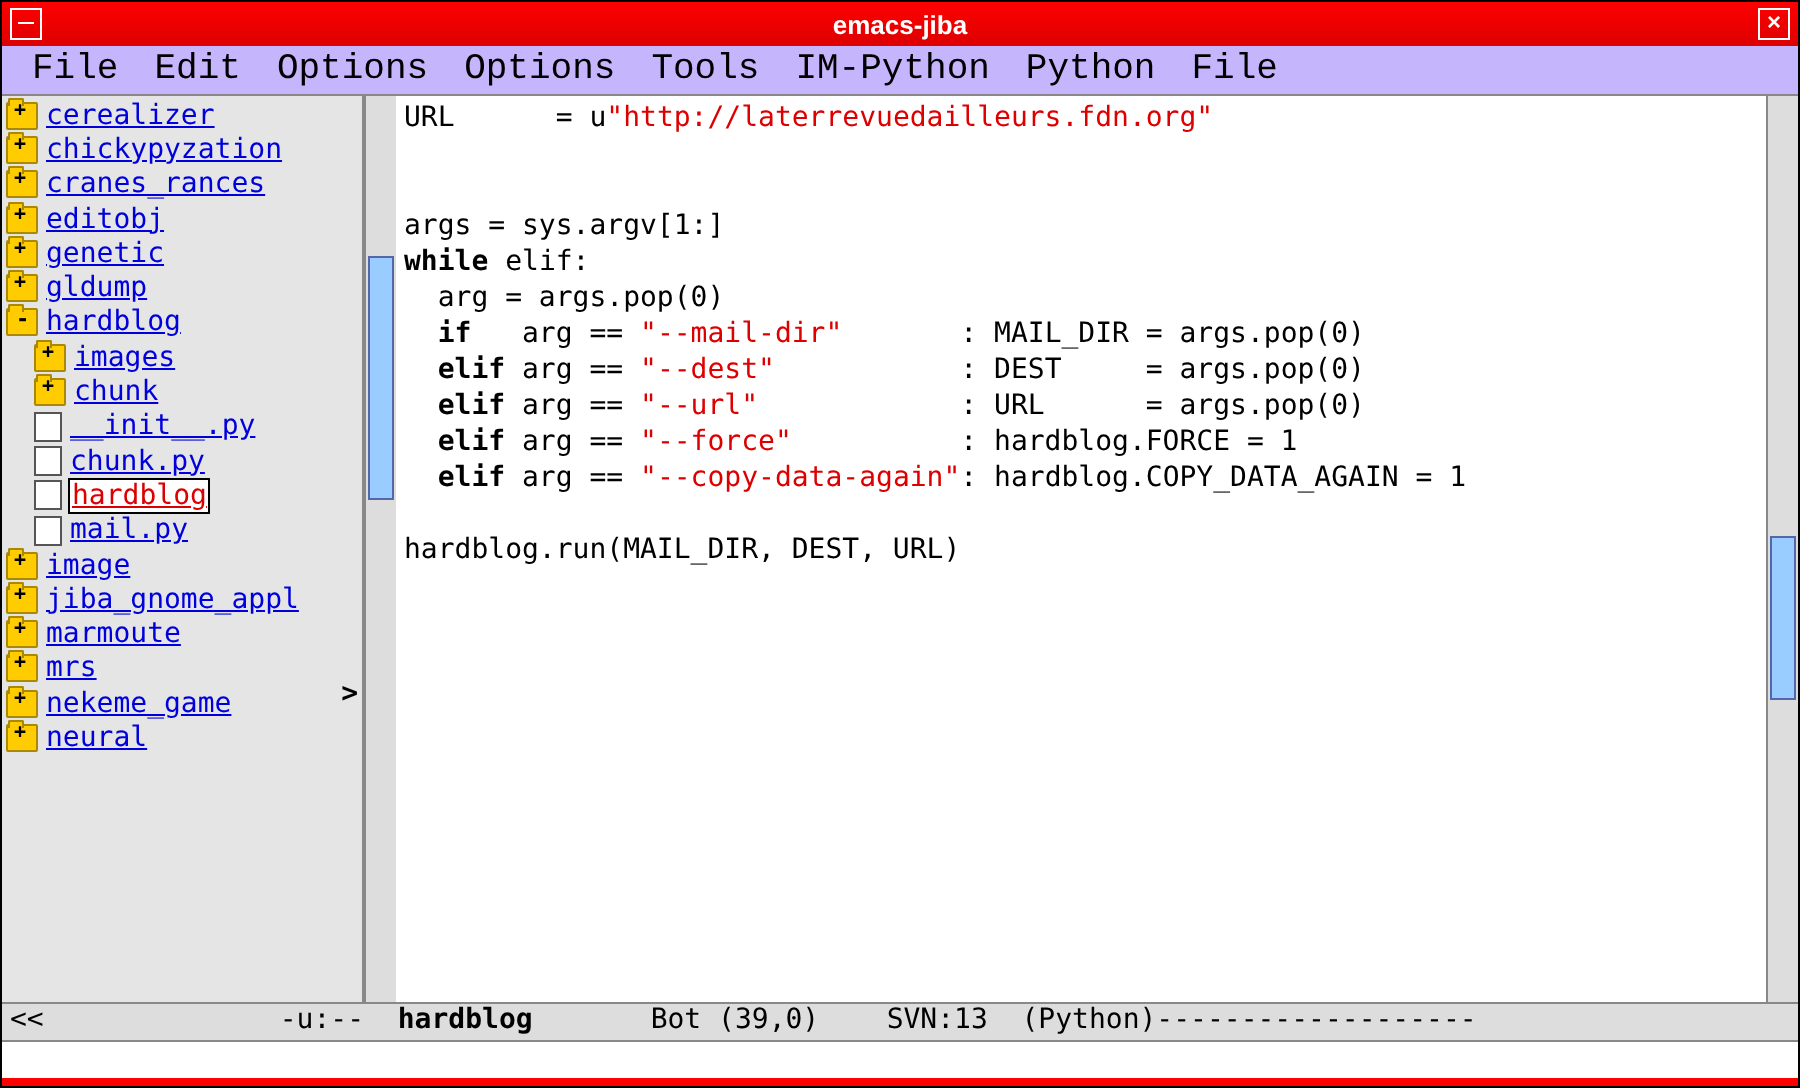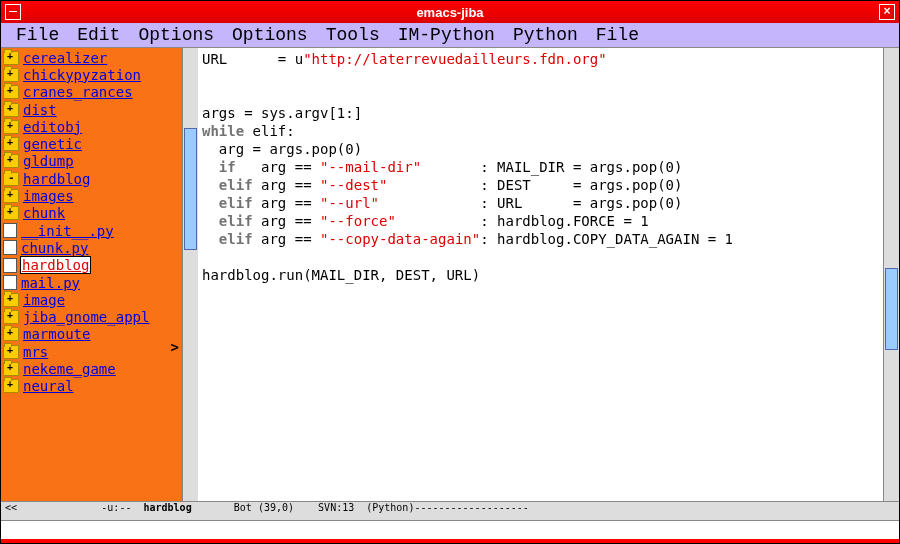--- a/index.html
+++ b/index.html
@@ -6,42 +6,42 @@
 .window{width:900px;height:544px;display:flex;flex-direction:column;border:1px solid #000;box-sizing:border-box}
 .titlebar{height:22px;background:linear-gradient(#f00,#d00);color:#fff;font-weight:bold;display:flex;align-items:center;justify-content:center;position:relative;font-family:sans-serif;font-size:13px}
 .titlebar .ticon{position:absolute;left:4px;top:3px;width:14px;height:14px;border:1px solid #fff}
 .titlebar .ticon::before,.titlebar .ticon::after{content:"";position:absolute;background:#fff}
 .titlebar .ticon::before{left:3px;right:3px;top:6px;height:1px}
 .titlebar .ticon::after{top:3px;bottom:3px;left:6px;width:0}
 .titlebar .close{position:absolute;right:4px;top:3px;width:14px;height:14px;border:1px solid #fff;font-size:12px;line-height:12px;text-align:center}
 .menubar{height:24px;background:#c4b5fd;border-bottom:1px solid #888;display:flex;align-items:center;padding:0 6px;font-family:Liberation Mono, monospace;font-size:18px;gap:0}
 .menubar span{padding:2px 9px;cursor:default}
 .body{flex:1;display:flex;min-height:0}
-.tree{width:180px;border-right:1px solid #888;overflow:hidden;position:relative;background:#f97316}
+.tree{width:180px;border-right:1px solid #888;overflow:hidden;position:relative;background:#e5e5e5}
 .tree-inner{padding:1px 0}
 .tnode{display:flex;align-items:center;height:17.3px;white-space:nowrap}
 .ticon2{flex:0 0 auto;width:14px;height:12px;margin:0 4px 0 2px;position:relative}
 .folder{background:#fc0;border:1px solid #a80;border-radius:1px}
 .folder::before{content:"";position:absolute;top:-3px;left:0;width:6px;height:3px;background:#fc0;border:1px solid #a80;border-bottom:none;border-radius:1px 1px 0 0}
 .folder.plus::after{content:"+";position:absolute;left:3px;top:-2px;font-size:10px;font-weight:bold;color:#000}
 .folder.minus::after{content:"-";position:absolute;left:4px;top:-2px;font-size:11px;font-weight:bold;color:#000}
 .file{width:12px;height:13px;background:#fff;border:1px solid #555}
 .tlabel{color:#00d;text-decoration:underline}
 .tlabel.sel{color:#d00;background:#fff;outline:1px solid #000;padding:0 1px}
-.ind1{}
+.ind1{padding-left:14px}
 .tree .arrow{position:absolute;right:2px;bottom:146px;font-weight:bold}
 .editor{flex:1;display:flex;min-width:0}
 .code{flex:1;padding:2px 4px;white-space:pre;line-height:18px;overflow:hidden;font-size:14px}
-.kw{color:#737373;font-weight:bold}
+.kw{color:#000000;font-weight:bold}
 .str{color:#d00}
 .scroll{width:15px;background:#ddd;border-left:1px solid #888;position:relative}
 .thumb{position:absolute;left:1px;right:1px;background:#9cf;border:1px solid #56a}
 .scroll.left .thumb{top:80px;height:120px}
 .scroll.right .thumb{top:220px;height:80px}
-.modeline{height:18px;background:#ddd;border-top:1px solid #888;font-family:monospace;font-size:10px;padding:0 4px;white-space:pre;overflow:hidden}
+.modeline{height:18px;background:#ddd;border-top:1px solid #888;font-family:monospace;font-size:14px;padding:0 4px;white-space:pre;overflow:hidden}
 .modeline b{font-weight:bold}
 .mini{height:18px;background:#fff;border-top:1px solid #888}
 .bottom{height:4px;background:#f00}
 </style>
 </head>
 <body>
 
 <div class="window">
   <div class="titlebar">
     <div class="ticon"></div>
@@ -65,24 +65,20 @@
             <div class="ticon2 folder plus"></div>
             <span class="tlabel">cerealizer</span>
           </div>
           <div class="tnode">
             <div class="ticon2 folder plus"></div>
             <span class="tlabel">chickypyzation</span>
           </div>
           <div class="tnode">
             <div class="ticon2 folder plus"></div>
             <span class="tlabel">cranes_rances</span>
-          </div>
-          <div class="tnode">
-            <div class="ticon2 folder plus"></div>
-            <span class="tlabel">dist</span>
           </div>
           <div class="tnode">
             <div class="ticon2 folder plus"></div>
             <span class="tlabel">editobj</span>
           </div>
           <div class="tnode">
             <div class="ticon2 folder plus"></div>
             <span class="tlabel">genetic</span>
           </div>
           <div class="tnode">

